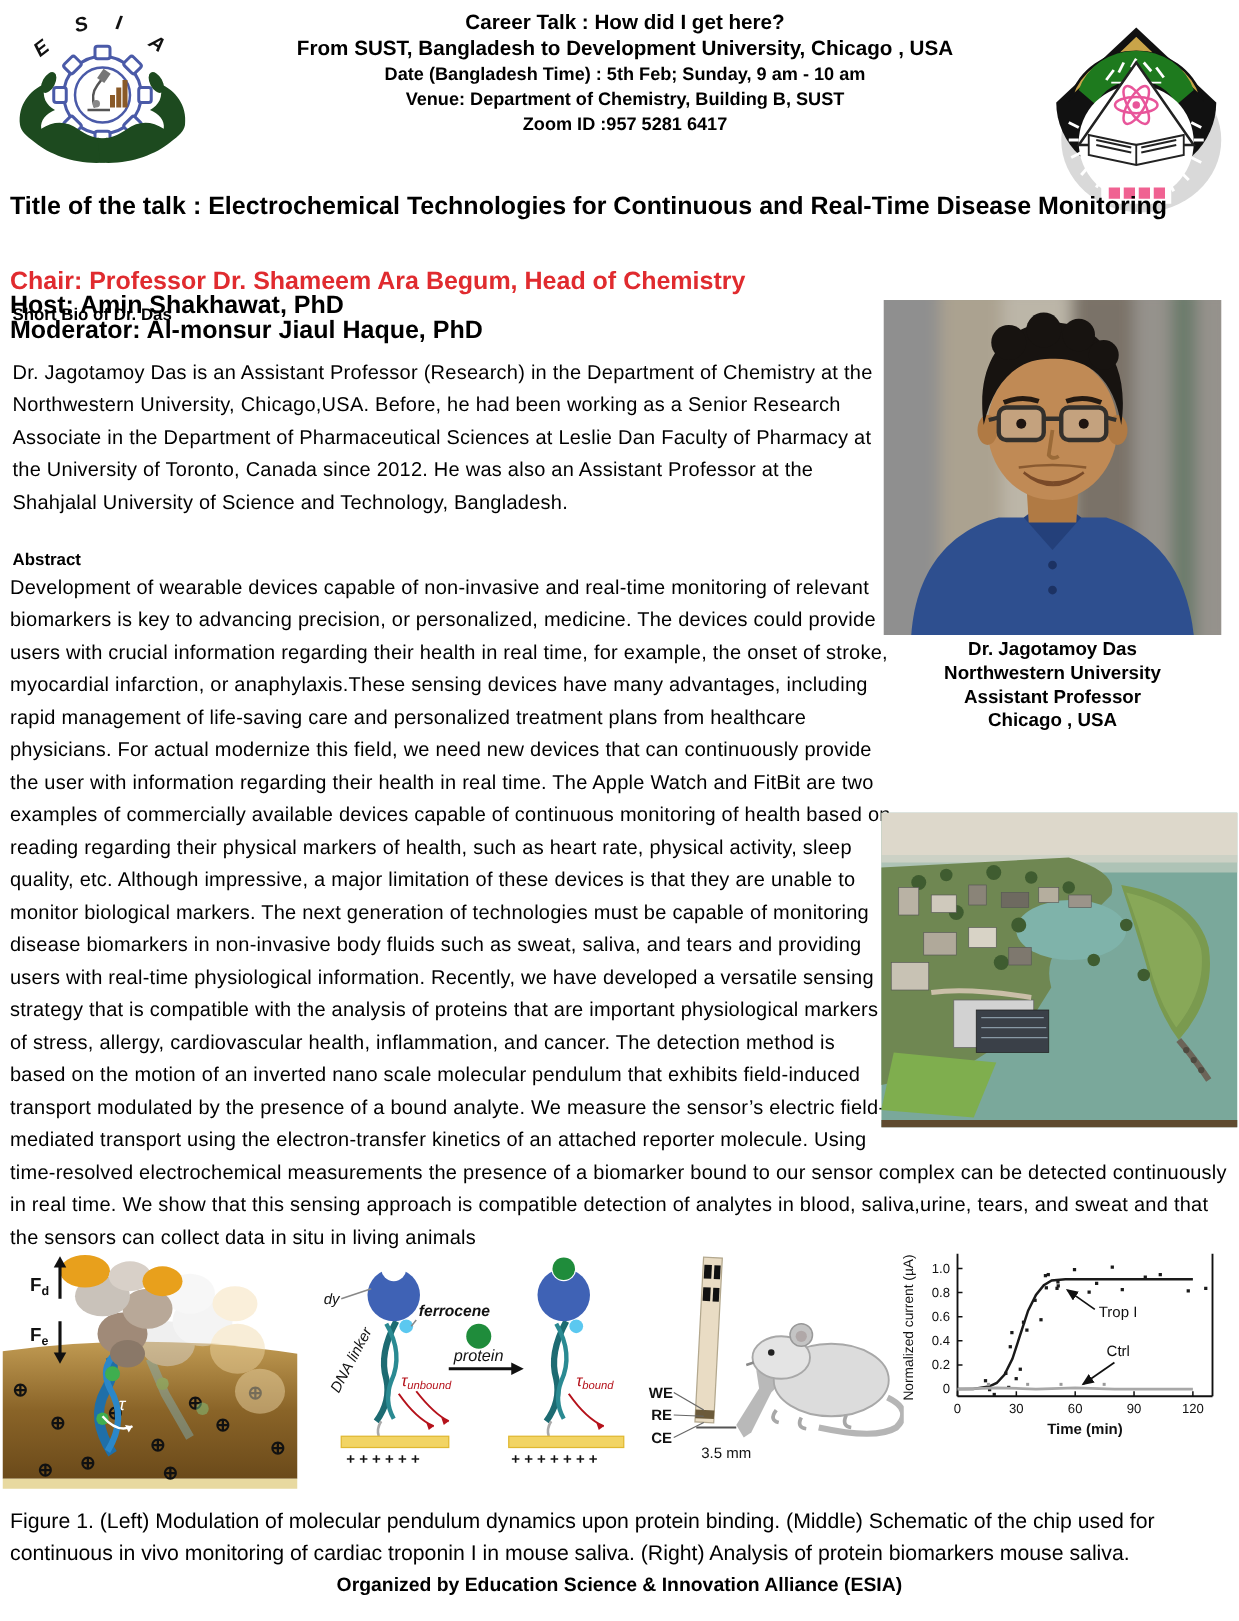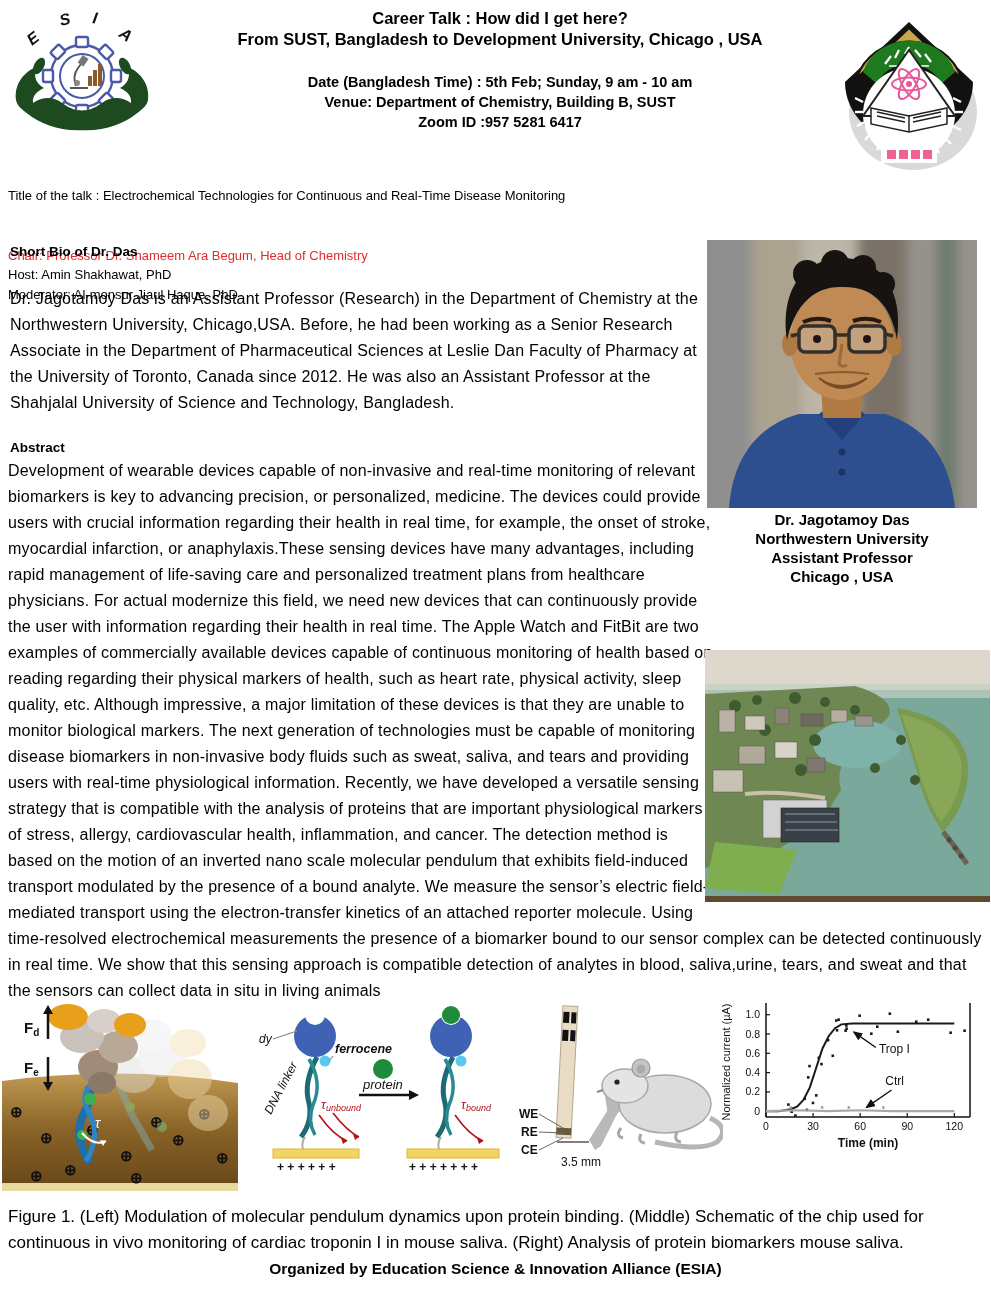--- a/index.html
+++ b/index.html
@@ -2,23 +2,23 @@
 <html><head>
 <meta charset="utf-8">
 <style>
   html,body{margin:0;padding:0;background:#fff;}
   .page{position:relative;width:991px;height:1297px;background:#fff;overflow:hidden;
         font-family:"Liberation Sans",sans-serif;color:#000;}
   .abs{position:absolute;}
   
   .header-center{left:168px;top:8px;width:664px;text-align:center;font-weight:bold;}
   .h-line1,.h-line2{font-size:16.5px;line-height:21px;}
-  .h-meta{margin-top:22px;font-size:14.5px;line-height:20px;}
+  .h-meta{font-size:14.5px;line-height:20px;}
   
-  .talk-block{left:8px;top:186px;font-weight:normal;font-size:13px;line-height:19.5px;}
+  .talk-block{left:8px;top:156px;font-weight:bold;font-size:20px;line-height:19.5px;}
   .talk-chair{color:#e02b2f;margin-top:40px;}
   
   .sec-heading{font-weight:bold;font-size:13.5px;}
   .body-text{font-size:16px;line-height:26px;letter-spacing:0.2px;}
   .bio-text{left:10px;top:286px;width:700px;}
   .abstract-text{left:8px;top:458px;width:978px;}
   .float-spacer{float:right;width:272px;height:448px;}
   
   .speaker-caption{left:700px;top:510px;width:284px;text-align:center;
                    font-weight:bold;font-size:15px;line-height:19px;}

